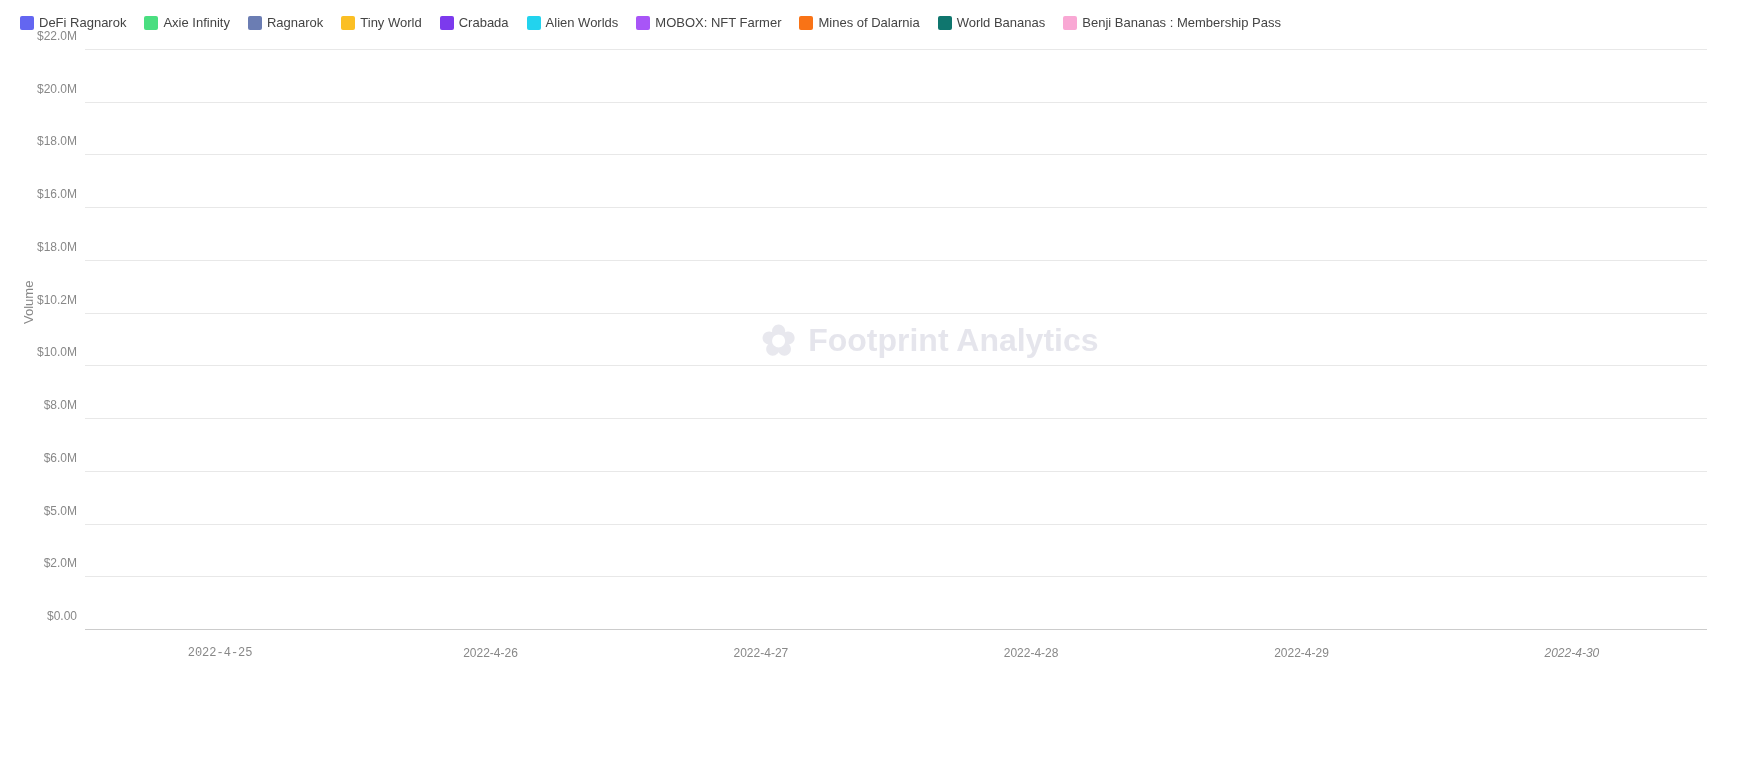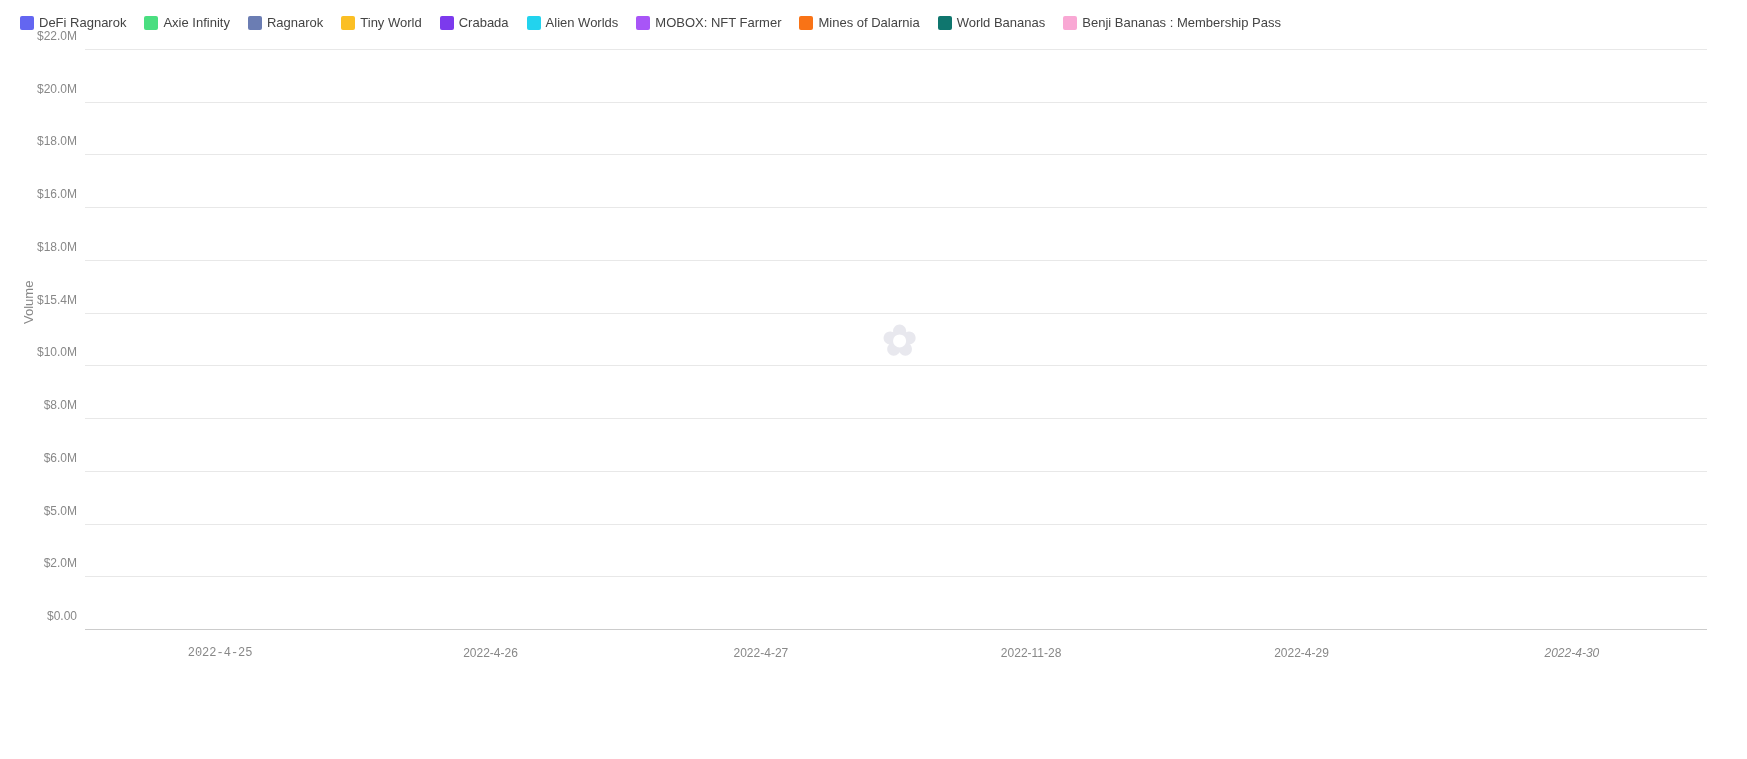--- a/index.html
+++ b/index.html
@@ -191,35 +191,36 @@
           <div class="y-tick-label" style="bottom: 9.09%;">$2.0M</div>
           <div class="grid-line" style="bottom: 18.18%;"></div>
           <div class="y-tick-label" style="bottom: 18.18%;">$5.0M</div>
           <div class="grid-line" style="bottom: 27.27%;"></div>
           <div class="y-tick-label" style="bottom: 27.27%;">$6.0M</div>
           <div class="grid-line" style="bottom: 36.36%;"></div>
           <div class="y-tick-label" style="bottom: 36.36%;">$8.0M</div>
           <div class="grid-line" style="bottom: 45.45%;"></div>
           <div class="y-tick-label" style="bottom: 45.45%;">$10.0M</div>
           <div class="grid-line" style="bottom: 54.55%;"></div>
-          <div class="y-tick-label" style="bottom: 54.55%;">$15.4M</div>
+          <div class="y-tick-label" style="bottom: 54.55%;">$10.2M</div>
           <div class="grid-line" style="bottom: 63.64%;"></div>
           <div class="y-tick-label" style="bottom: 63.64%;">$18.0M</div>
           <div class="grid-line" style="bottom: 72.73%;"></div>
           <div class="y-tick-label" style="bottom: 72.73%;">$16.0M</div>
           <div class="grid-line" style="bottom: 81.82%;"></div>
           <div class="y-tick-label" style="bottom: 81.82%; margin-left: 16px;">$18.0M</div>
           <div class="grid-line" style="bottom: 90.91%;"></div>
           <div class="y-tick-label" style="bottom: 90.91%;">$20.0M</div>
           <div class="grid-line" style="bottom: 100%;"></div>
           <div class="y-tick-label" style="bottom: 100%;">$22.0M</div>
         </div>
 
       <div class="watermark">
         <span class="watermark-icon">✿</span>
+        <span>Footprint Analytics</span>
       </div>
 
       <div class="bars-area" id="bars-area">
           <div class="group-wrapper" style="left: calc(8.33% - 44.5px); width: 89px;">
             <div class="bar" style="width: 8px; height: 37.7273%; background: rgb(99, 102, 241); min-height: 1px;"></div>
             <div class="bar" style="width: 8px; height: 53.6364%; background: rgb(74, 222, 128); min-height: 1px;"></div>
             <div class="bar" style="width: 8px; height: 0%; background: rgb(107, 125, 179); min-height: 0px;"></div>
             <div class="bar" style="width: 8px; height: 2.27273%; background: rgb(251, 191, 36); min-height: 1px;"></div>
             <div class="bar" style="width: 8px; height: 4.54545%; background: rgb(124, 58, 237); min-height: 1px;"></div>
             <div class="bar" style="width: 8px; height: 9.54545%; background: rgb(34, 211, 238); min-height: 1px;"></div>
@@ -289,19 +290,19 @@
             <div class="bar" style="width: 8px; height: 0%; background: rgb(249, 168, 212); min-height: 0px;"></div>
           </div>
         </div>
 
       <div class="x-baseline"></div>
 
       <div class="x-axis" id="x-axis">
           <div class="x-tick" style="left: 8.33%; font-family: Liberation Mono, monospace;">2022-4-25</div>
           <div class="x-tick" style="left: 25%; margin-top: 20px;">2022-4-26</div>
           <div class="x-tick" style="left: 41.67%; margin-top: 16px;">2022-4-27</div>
-          <div class="x-tick" style="left: 58.33%;">2022-11-28</div>
+          <div class="x-tick" style="left: 58.33%;">2022-4-28</div>
           <div class="x-tick" style="left: 75%;">2022-4-29</div>
           <div class="x-tick" style="left: 91.67%; font-style: italic;">2022-4-30</div>
         </div>
     </div>
   </div>
 </div>
 
 </body></html>

